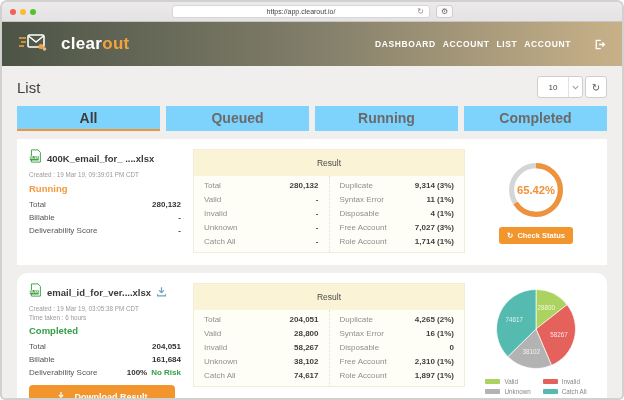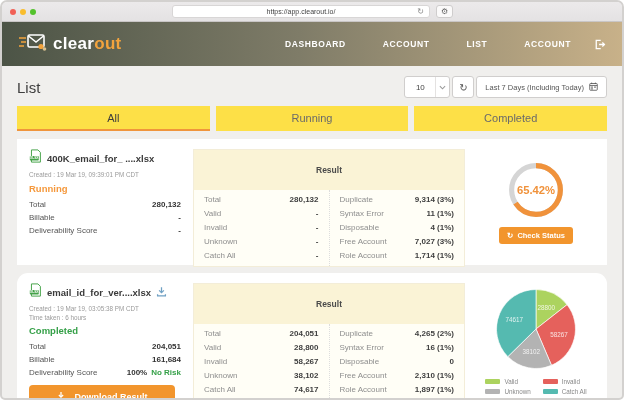--- a/index.html
+++ b/index.html
@@ -19,64 +19,64 @@
                justify-content:center; font-size:7px; color:#444; }
   .reload { position:absolute; right:5px; top:1px; font-size:8px; color:#8a8a8a; line-height:10px; }
   .gear-btn { position:absolute; left:434px; top:3px; width:17px; height:13px; background:#fbfafa;
               border:1px solid #cfcdcd; border-radius:3px; display:flex; align-items:center;
               justify-content:center; font-size:8px; color:#666; }
 
   
   .appbar { height:44px; background:linear-gradient(90deg,#4c5446 0%,#7f7c68 48%,#c8b189 100%);
             display:flex; align-items:center; padding:0 16px; flex:0 0 auto; }
   .logo { display:flex; align-items:center; gap:5px; }
-  .wordmark { font-size:17px; font-weight:bold; color:#fff; letter-spacing:.3px; }
+  .wordmark { font-size:17px; font-weight:bold; color:#fff; letter-spacing:.3px;margin-left:8px; }
   .wordmark .accent { color:#f2a33d; }
-  .nav { margin-left:auto; display:flex; align-items:center; gap:37px; }
+  .nav { margin-left:auto; display:flex; align-items:center; gap:7px; }
   .nav-item { color:#fff; font-size:8.5px; font-weight:bold; letter-spacing:.6px; cursor:pointer; }
   .logout { margin-left:22px; display:flex; }
 
   
   .content { flex:1; padding:0 15px; display:flex; flex-direction:column; }
   .toolbar { margin-top:9px; height:24px; display:flex; align-items:center; }
   .page-title { font-size:15px; color:#3f3f3f; }
   .controls { margin-left:auto; display:flex; align-items:center; gap:2px; }
   .select { width:46px; height:22px; background:#fff; border:1px solid #d0cecd; border-radius:3px;
             display:flex; align-items:center; font-size:8px; color:#444; }
   .sel-val { flex:1; text-align:center; }
   .sel-chev { width:14px; height:100%; border-left:1px solid #e4e2e1; display:flex;
               align-items:center; justify-content:center; color:#9a9a9a; }
   .icon-btn { width:22px; height:22px; background:#fff; border:1px solid #d0cecd; border-radius:3px;
               display:flex; align-items:center; justify-content:center; font-size:10px; color:#555; }
   .date-btn { height:22px; background:#fff; border:1px solid #d0cecd; border-radius:3px;
               display:flex; align-items:center; gap:5px; padding:0 8px; font-size:7.5px; color:#555; }
 
   .tabs { margin-top:7px; display:flex; gap:6px; height:25px; flex:0 0 auto; }
-  .tab { flex:1; background:#fde047; display:flex; align-items:center; justify-content:center;
-         font-size:11px; color:#6a6a6a; border-bottom:2px solid transparent; cursor:pointer; }
+  .tab { flex:1; background:#7dd3fc; display:flex; align-items:center; justify-content:center;
+         font-size:14px; color:#6a6a6a; border-bottom:2px solid transparent; cursor:pointer;font-weight:bold; }
   .tab.active { color:#3d3d3d; border-bottom-color:#f0953c; }
 
   .card { background:#fff; margin-top:8px; display:flex; gap:12px; padding:10px 12px; }
   .card.item1 { height:126px; }
   .card.item2 { height:136px;border-radius:11px; }
 
   .col-left { width:152px; flex:0 0 auto; }
   .file-row { display:flex; align-items:center; gap:5px; }
   .fname { font-size:9.5px; font-weight:bold; color:#3a3a3a; white-space:nowrap; }
   .created { font-size:6.3px; color:#9a9a9a; margin-top:4px; line-height:1.35; }
   .status { font-size:9.5px; font-weight:bold; margin:3px 0 4px; }
   .meta-row { display:flex; align-items:baseline; font-size:8px; color:#555; padding:2px 0; }
   .m-label { flex:1; }
   .m-val { font-weight:bold; color:#333; }
   .m-extra { font-weight:bold; color:#35a048; margin-left:4px; }
   .m-extra:empty { display:none; }
 
   .result-box { flex:1; background:#fffef6; border:1px solid #f3edd8; align-self:flex-start; }
-  .result-head { background:#faf3d6; text-align:center; font-size:8.5px; font-weight:bold;
-                 color:#4a4a4a; padding:15px 0; }
+  .result-head { background:#faf3d6; text-align:center; font-size:8.5px; font-weight:normal;
+                 color:#4a4a4a; padding:8px 0; }
   .result-cols { display:flex; }
   .rcol { flex:1; padding:2px 10px 4px; }
   .rcol.rightcol { border-left:1px dotted #ddd; }
   .r-row { display:flex; font-size:8px; padding:2.5px 0; color:#8e8e8e; }
   .r-label { flex:1; }
   .r-val { font-weight:bold; color:#3f3f3f; }
 
   .col-right { width:118px; flex:0 0 auto; display:flex; flex-direction:column;
                align-items:center; justify-content:center; gap:7px; }
   .donut { width:60px; height:60px; }
@@ -154,39 +154,26 @@
           <span class="sel-val">10</span>
           <span class="sel-chev">
             <svg width="7" height="5" viewBox="0 0 8 5">
                 <polyline points="1,1 4,4 7,1" fill="none" stroke="#9a9a9a" stroke-width="1.2"></polyline>
               </svg>
           </span>
         </div>
         <div class="icon-btn">
           <span>↻</span>
         </div>
-        <div class="date-btn">
-          <span>Last 7 Days (Including Today)</span>
-          <span>
-            <svg width="9" height="9" viewBox="0 0 12 12">
-              <rect x="1" y="2" width="10" height="9" rx="1" fill="none" stroke="#555" stroke-width="1.1"></rect>
-              <line x1="1" y1="4.6" x2="11" y2="4.6" stroke="#555" stroke-width="1.1"></line>
-              <line x1="3.5" y1="0.8" x2="3.5" y2="2.6" stroke="#555" stroke-width="1.1"></line>
-              <line x1="8.5" y1="0.8" x2="8.5" y2="2.6" stroke="#555" stroke-width="1.1"></line>
-              <rect x="3" y="6" width="2" height="1.6" fill="#555"></rect>
-              <rect x="7" y="6" width="2" height="1.6" fill="#555"></rect>
-              <rect x="3" y="8.4" width="2" height="1.6" fill="#555"></rect>
-            </svg>
-          </span>
-        </div>
       </div>
     </div>
 
     <div class="tabs">
       <div class="tab active">All</div>
+      <div class="tab">Queued</div>
       <div class="tab">Running</div>
       <div class="tab">Completed</div>
     </div>
 
     <div class="card item1">
       <div class="col-left">
         <div class="file-row">
           <span>
             <svg width="13" height="14" viewBox="0 0 16 17">
               <path d="M3 1 h8 l3 3 v12 h-11 z" fill="#fff" stroke="#44a248" stroke-width="1.2"></path>

